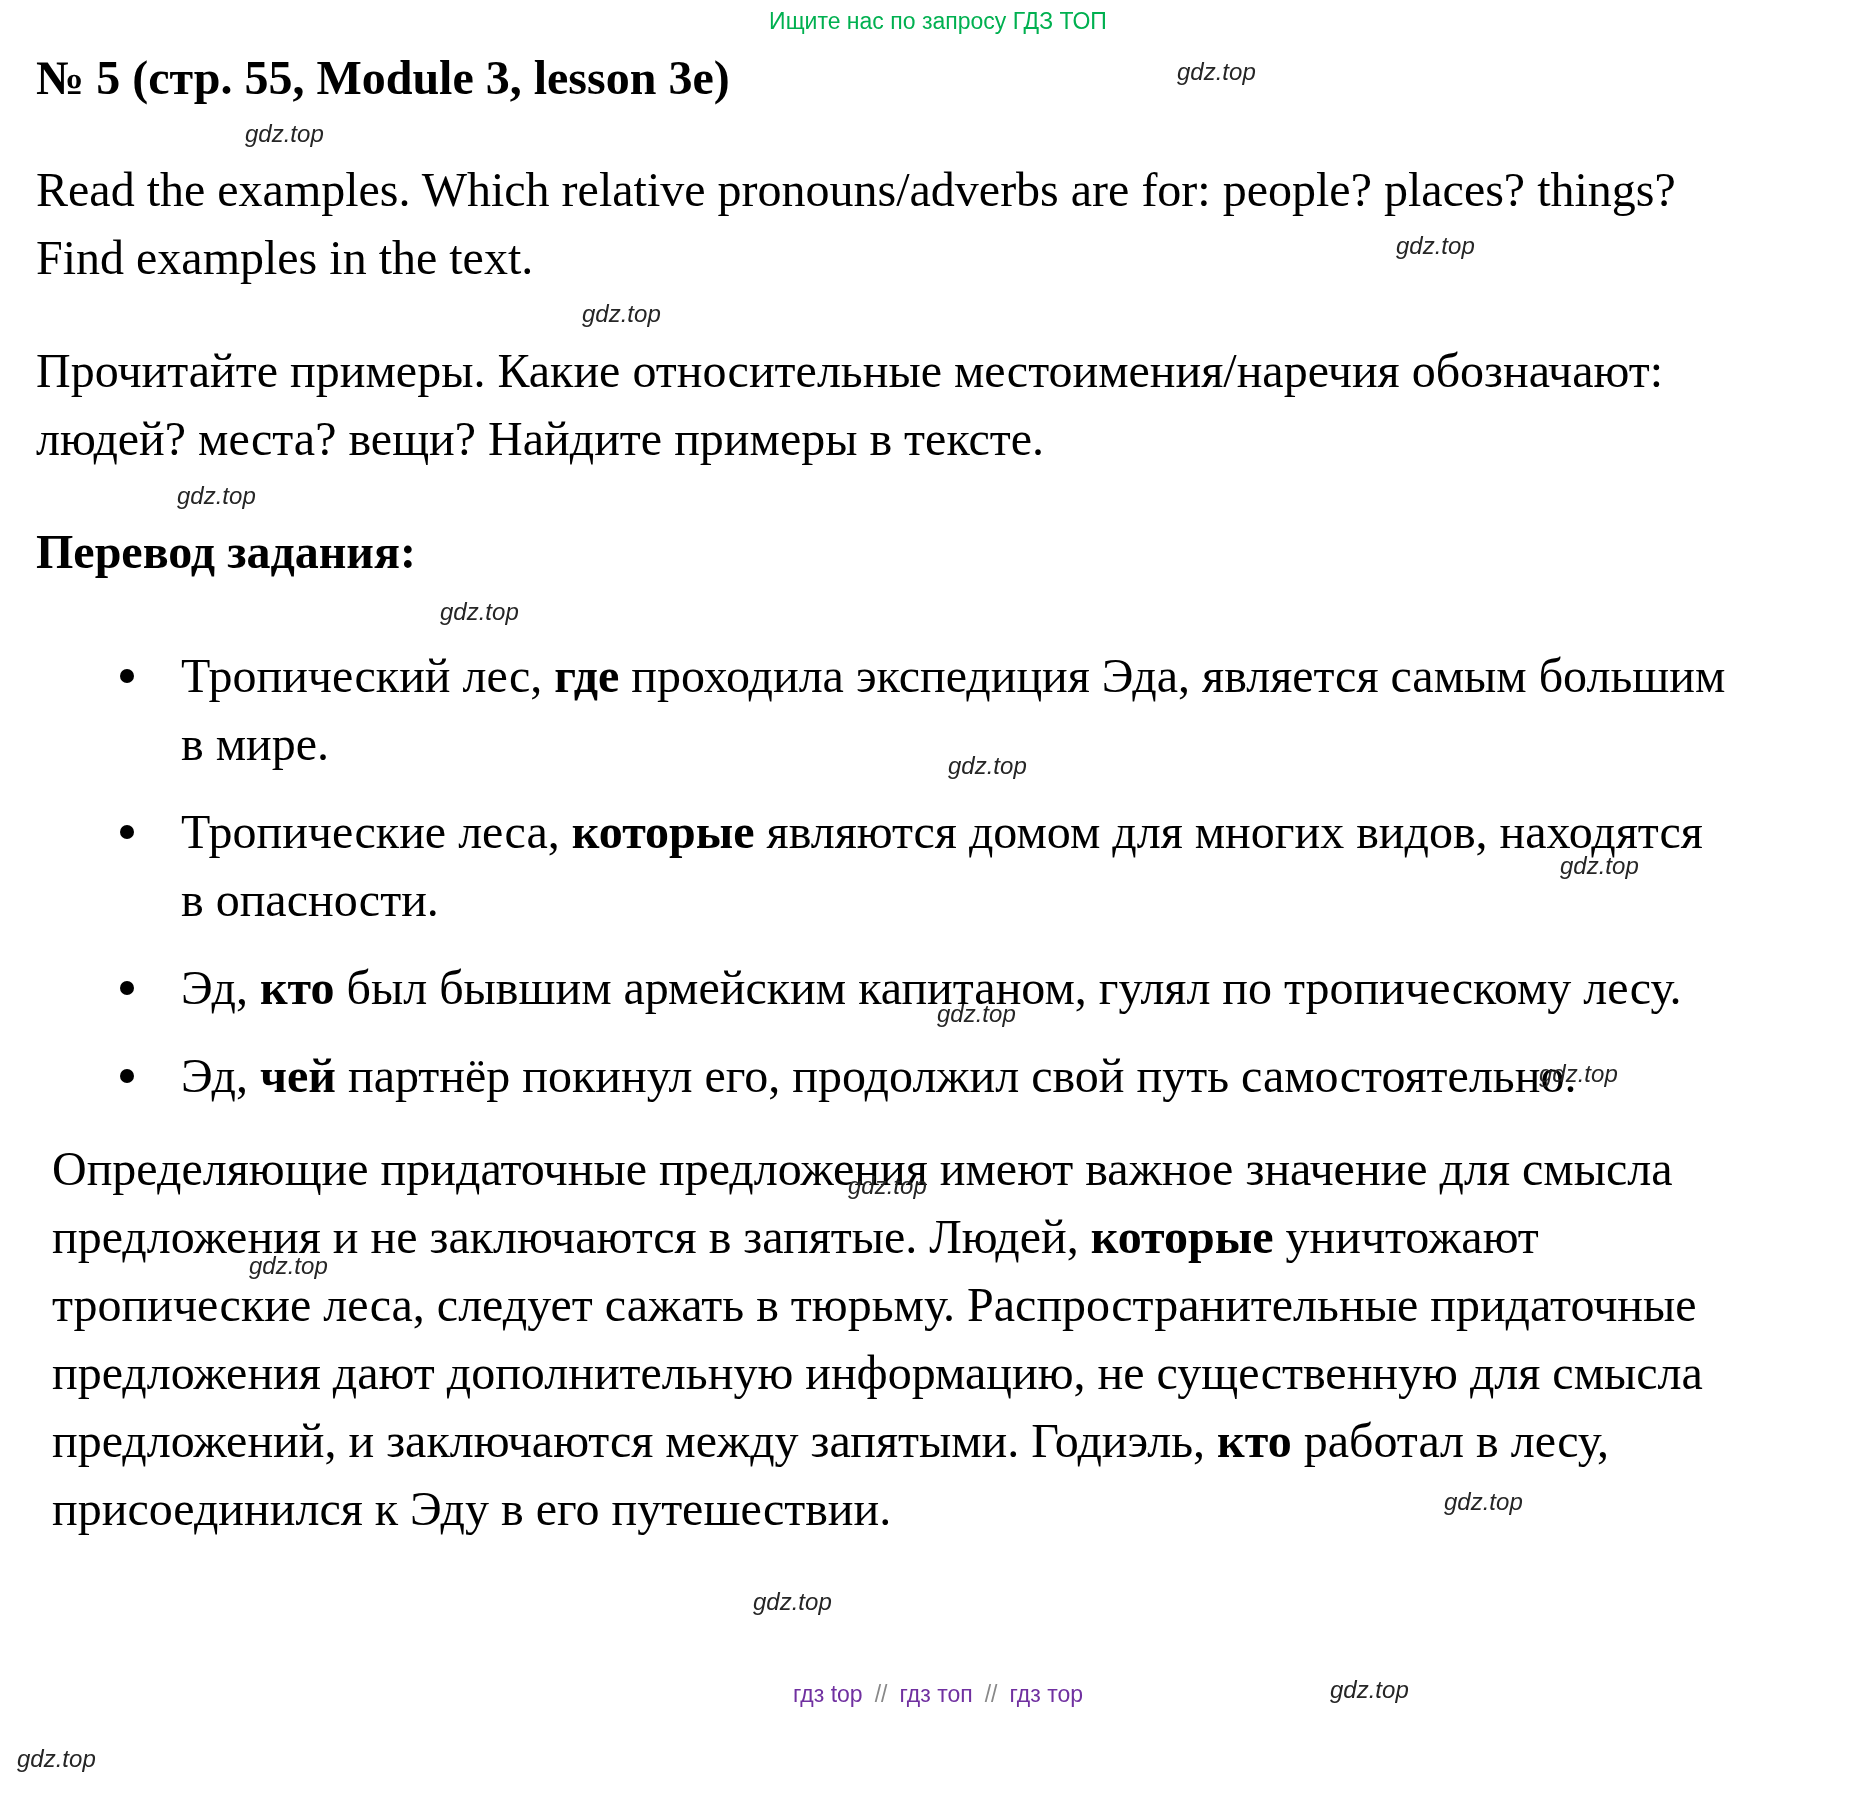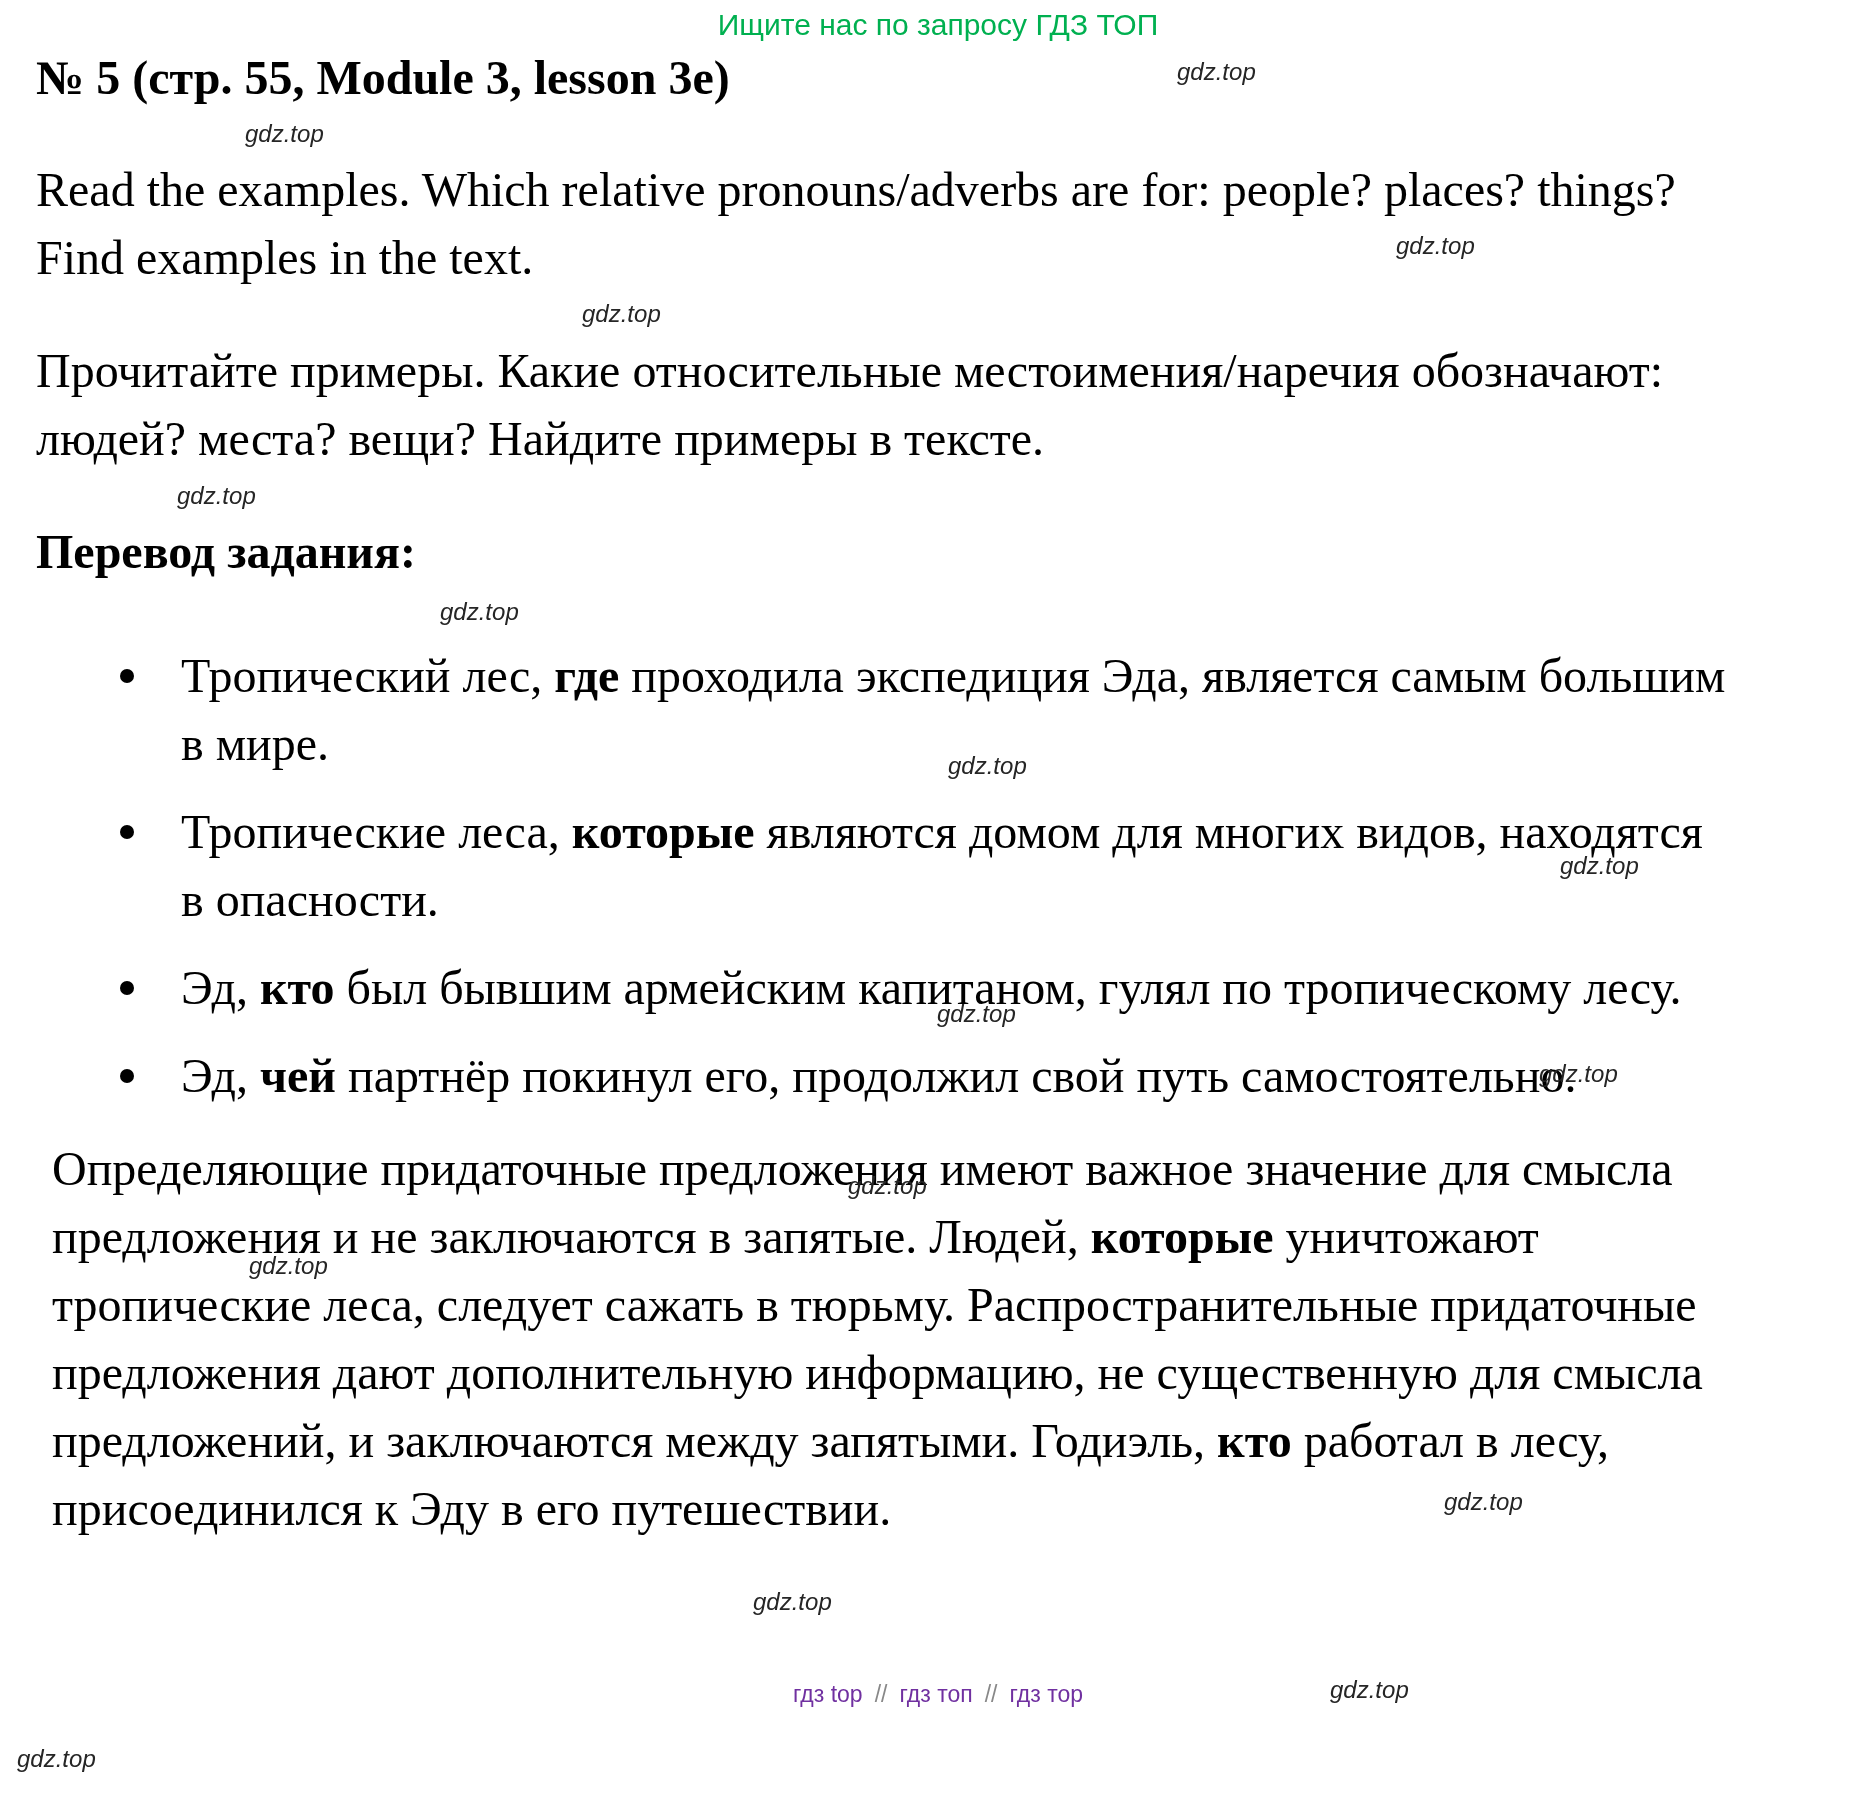--- a/index.html
+++ b/index.html
@@ -13,21 +13,21 @@
     font-family: "Liberation Serif", serif;
     overflow: hidden;
   }
   .banner {
     position: absolute;
     top: 8px;
     left: 0;
     width: 100%;
     text-align: center;
     font-family: "Liberation Sans", sans-serif;
-    font-size: 30px;
+    font-size: 23px;
     color: #00b050;
   }
   .content {
     position: absolute;
     left: 36px;
     top: 44px;
     width: 1700px;
     font-size: 48px;
     line-height: 68px;
   }

